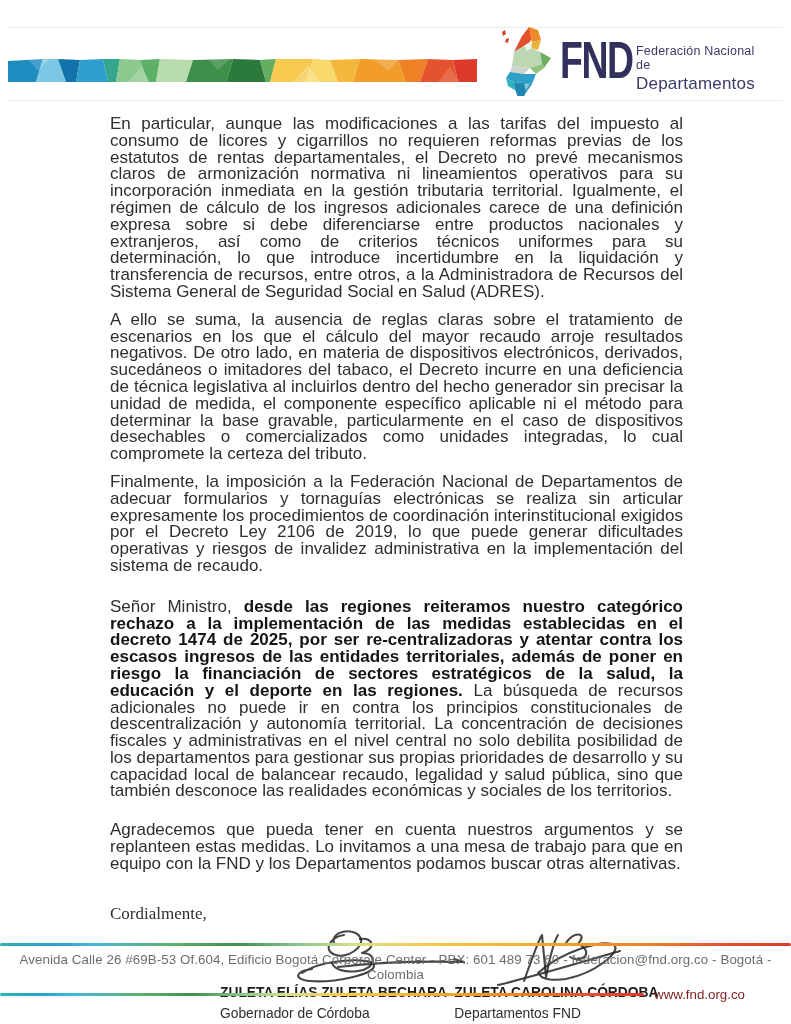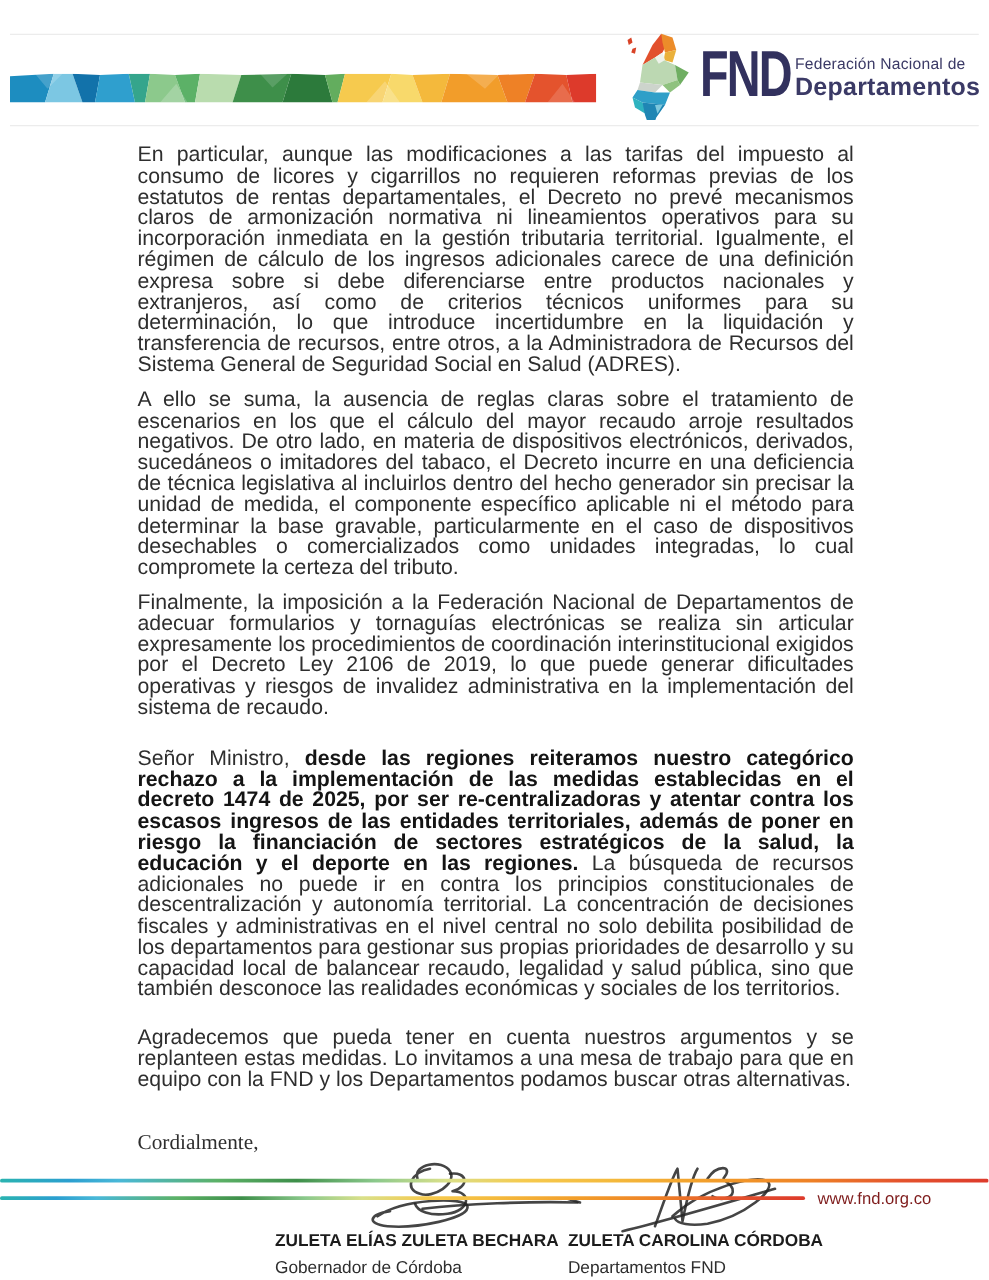--- a/index.html
+++ b/index.html
@@ -26,21 +26,21 @@
   .logo { position: absolute; left: 494px; top: 24px; height: 74px; }
   .logo-map { position: absolute; left: 0; top: 0; width: 64px; height: 72px; }
   .logo-acronym {
     position: absolute; left: 66px; top: 16px;
     font-size: 52px; font-weight: 700; letter-spacing: -2px;
     color: #32315e; line-height: 40px;
     transform: scaleX(0.72); transform-origin: left center;
   }
   .logo-names { position: absolute; left: 142px; top: 20px; color: #3b3a66; }
   .logo-name-sub { display:block; font-size: 12.5px; line-height: 14px; letter-spacing: 0.2px; }
-  .logo-name-main { display:block; font-size: 20px; line-height: 24px; letter-spacing: 0.2px; font-weight: bold; }
+  .logo-name-main { display:block; font-size: 17px; line-height: 24px; letter-spacing: 0.2px; }
 
   
   .letter { position: absolute; top: 100px; left: 0; width: 100%; padding: 16px 108px 0 110px; }
   .letter p {
     font-size: 17px; line-height: 16.8px;
     text-align: justify; color: #2e2e2e;
     margin-bottom: 11px;
   }
   .letter p b { color: #141414; }
   .para-gap-lg { margin-top: 24px; }
@@ -180,19 +180,20 @@
         </div>
         <div class="sig-name">ZULETA CAROLINA CÓRDOBA</div>
         <div class="sig-role">Departamentos FND</div>
         <div class="sig-role">Cordialmente del Chocó</div>
       </div>
     </div>
   </main>
 
   <footer class="footer">
     <div class="grad-line"></div>
+    <div class="footer-address">Avenida Calle 26 #69B-53 Of.604, Edificio Bogotá Corporate Center - PBX: 601 489 73 60 - federacion@fnd.org.co - Bogotá - Colombia</div>
     <div class="footer-row2">
       <div class="grad-line"></div>
       <span class="footer-website">www.fnd.org.co</span>
     </div>
   </footer>
 
 </div>
 
 </body></html>

